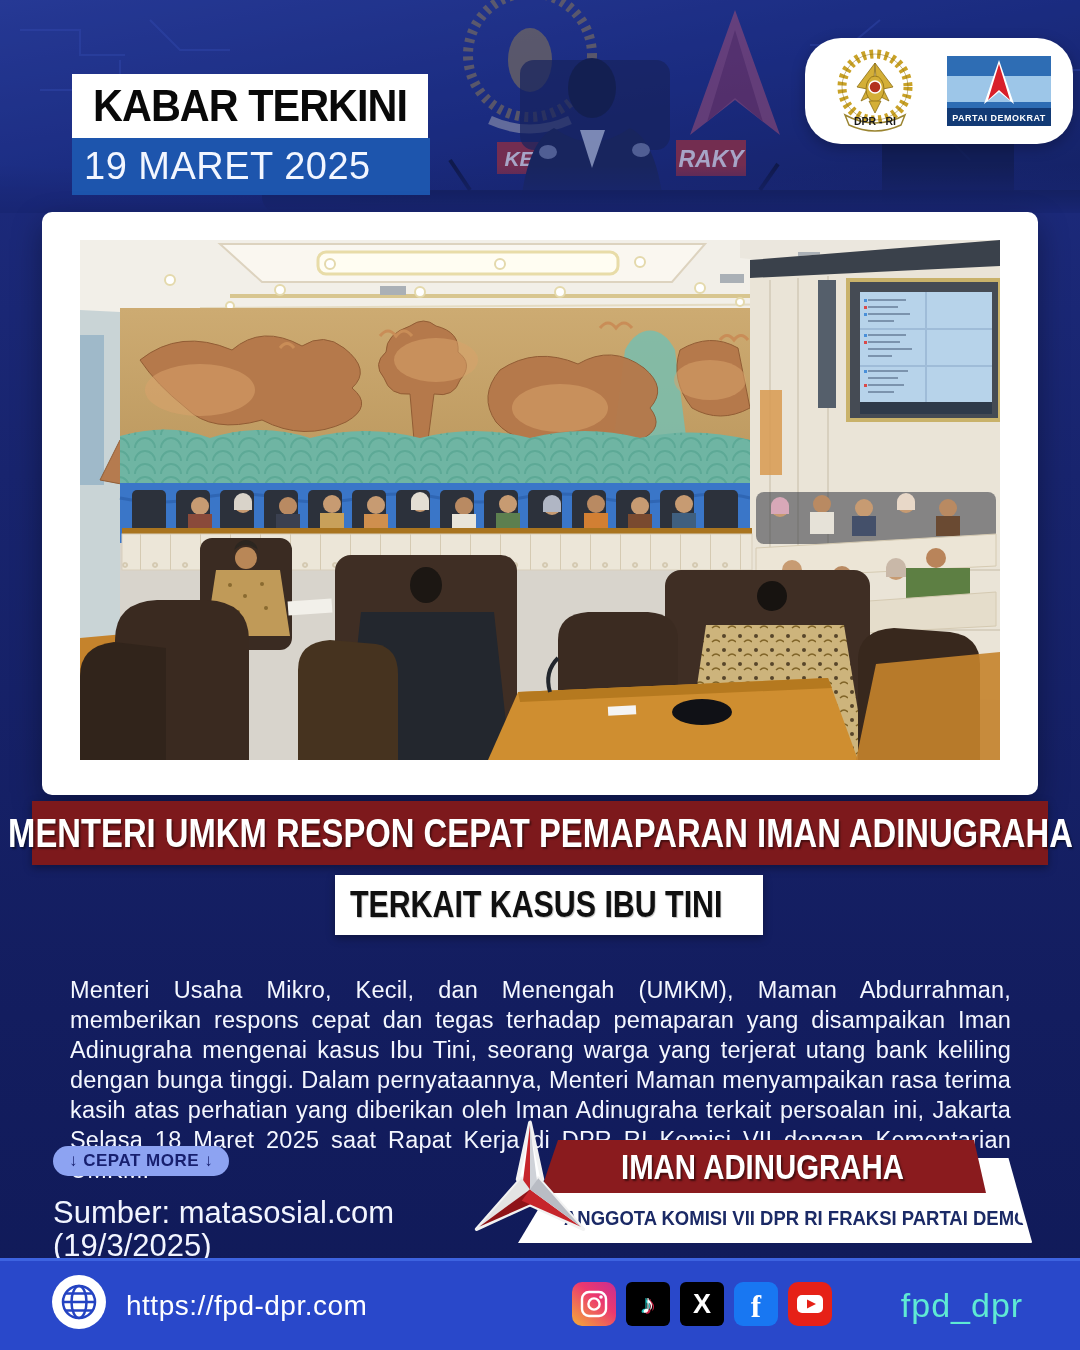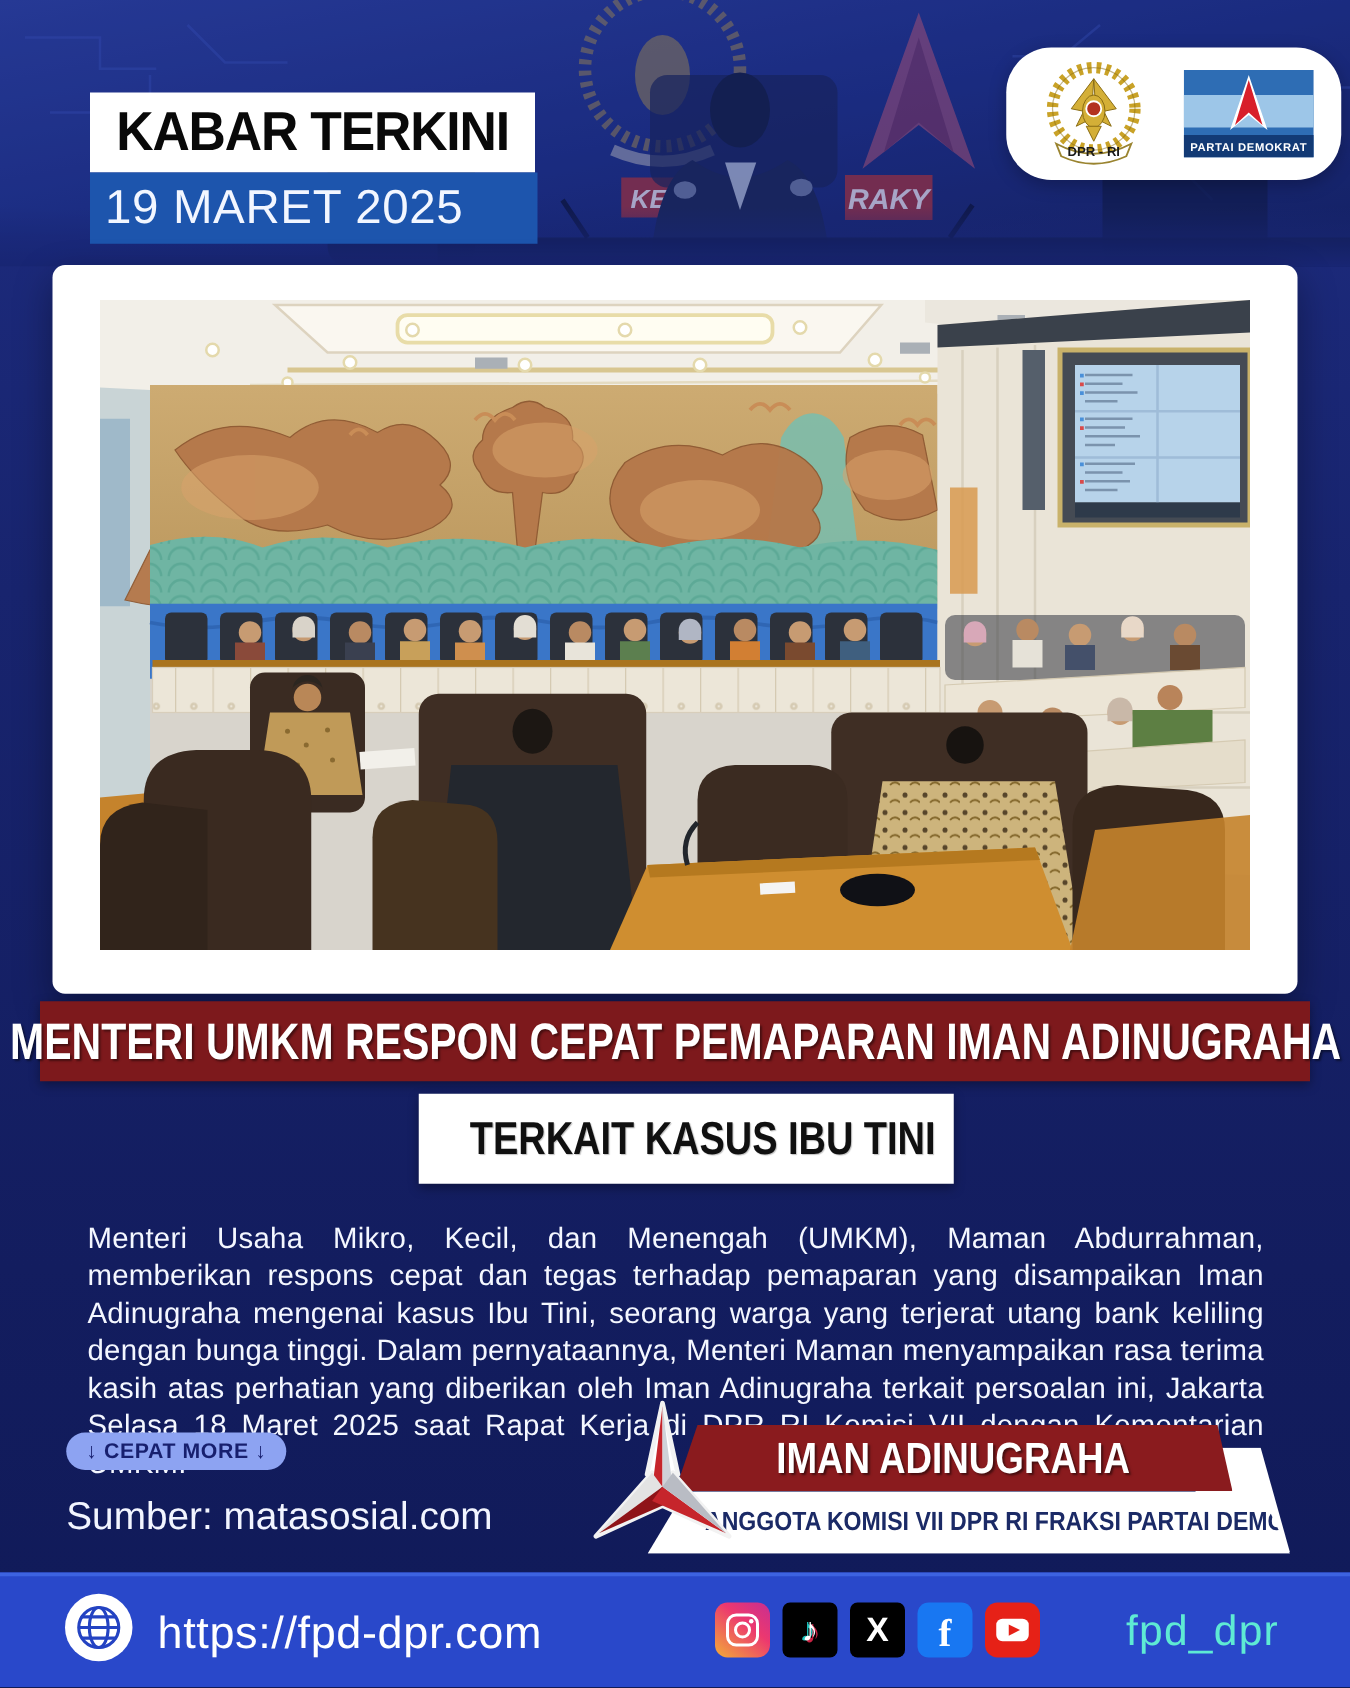--- a/index.html
+++ b/index.html
@@ -29,22 +29,22 @@
   .photo-card{left:42px;top:212px;width:996px;height:583px;background:#ffffff;border-radius:10px;
               box-shadow:0 12px 30px rgba(0,0,0,.35);}
   .photo{left:38px;top:28px;width:920px;height:520px;overflow:hidden;background:#d8d4cc;}
 
   
   .headline1{left:32px;top:801px;width:1016px;height:64px;background:#7d191c;
              display:flex;align-items:center;justify-content:center;box-shadow:0 3px 8px rgba(0,0,0,.35);}
   .headline1 span{font-size:41px;font-weight:700;color:#ffffff;white-space:nowrap;
                   display:inline-block;transform:scaleX(.80);letter-spacing:0;
                   text-shadow:2px 2px 2px rgba(0,0,0,.45);}
-  .headline2{left:335px;top:875px;width:428px;height:72px;background:#ffffff;
-             display:flex;align-items:center;justify-content:flex-start;box-shadow:0 3px 8px rgba(0,0,0,.35);}
+  .headline2{left:335px;top:875px;width:428px;height:60px;background:#ffffff;
+             display:flex;align-items:center;justify-content:flex-end;box-shadow:0 3px 8px rgba(0,0,0,.35);}
   .headline2 span{font-size:37px;font-weight:700;color:#101010;white-space:nowrap;
                   display:inline-block;transform:scaleX(.82);
                   text-shadow:1px 1px 1px rgba(0,0,0,.25);}
 
   
   .body-par{left:70px;top:951px;width:941px;color:#f4f7ff;font-size:23.5px;line-height:30px;
             text-align:justify;letter-spacing:.2px;}
 
   .read-more{left:53px;top:1146px;height:30px;padding:0 16px;border-radius:16px;background:#8da3f2;
              display:inline-flex;align-items:center;border:none;cursor:pointer;}
@@ -64,21 +64,21 @@
               display:flex;align-items:center;padding-left:46px;box-sizing:border-box;}
   .title-band span{font-size:21px;font-weight:700;color:#1b2a66;white-space:nowrap;
                    display:inline-block;transform:scaleX(.88);transform-origin:left center;}
   .member-star{left:468px;top:1120px;width:124px;height:124px;z-index:3;}
 
   
   .footer{left:0;top:1258px;width:1080px;height:92px;background:#2948ca;border-top:3px solid #3d63e0;box-sizing:border-box;}
   .globe-wrap{left:52px;top:14px;width:54px;height:54px;border-radius:50%;background:#ffffff;
               display:flex;align-items:center;justify-content:center;}
   .site-url{left:126px;top:0;height:89px;display:flex;align-items:center;color:#ffffff;
-            font-size:36px;letter-spacing:.5px;font-weight:400;}
+            font-size:28px;letter-spacing:.5px;font-weight:400;}
   .social-row{left:572px;top:21px;display:flex;gap:10px;}
   .s-icon{width:44px;height:44px;display:flex;align-items:center;justify-content:center;box-sizing:border-box;}
   .ig{border-radius:10px;background:linear-gradient(40deg,#f2a33c 5%,#ec386f 60%,#c82e92 100%);}
   .tk{border-radius:6px;background:#000000;color:#ffffff;font-size:27px;font-weight:700;
       text-shadow:-2px 0 0 rgba(37,244,238,.8),2px 1px 0 rgba(254,44,85,.8);}
   .xx{border-radius:6px;background:#000000;color:#ffffff;font-size:27px;font-weight:800;}
   .fb{border-radius:9px;background:#1877f2;color:#ffffff;font-size:31px;font-weight:700;
       font-family:"Liberation Serif",serif;padding-top:6px;}
   .yt{border-radius:10px;background:#e62117;}
   .handle{left:862px;top:0;height:89px;width:200px;display:flex;align-items:center;justify-content:center;
@@ -397,20 +397,21 @@
     <span>TERKAIT KASUS IBU TINI</span>
   </div>
 
   <p class="abs body-par">Menteri Usaha Mikro, Kecil, dan Menengah (UMKM), Maman Abdurrahman, memberikan respons cepat dan tegas terhadap pemaparan yang disampaikan Iman Adinugraha mengenai kasus Ibu Tini, seorang warga yang terjerat utang bank keliling dengan bunga tinggi. Dalam pernyataannya, Menteri Maman menyampaikan rasa terima kasih atas perhatian yang diberikan oleh Iman Adinugraha terkait persoalan ini, Jakarta Selasa 18 Maret 2025 saat Rapat Kerja di DPR RI Komisi VII dengan Kementarian UMKM.</p>
 
   <button class="abs read-more">
     <span>↓ CEPAT MORE ↓</span>
   </button>
   <div class="abs source">
     <div>Sumber: matasosial.com</div>
+    <div>(19/3/2025)</div>
   </div>
 
   <div class="abs member-tail"></div>
   <div class="abs name-band">
     <span>IMAN ADINUGRAHA</span>
   </div>
   <div class="abs title-band">
     <span>ANGGOTA KOMISI VII DPR RI FRAKSI PARTAI DEMOKRAT</span>
   </div>
   <svg class="abs member-star" viewBox="0 0 100 100">

